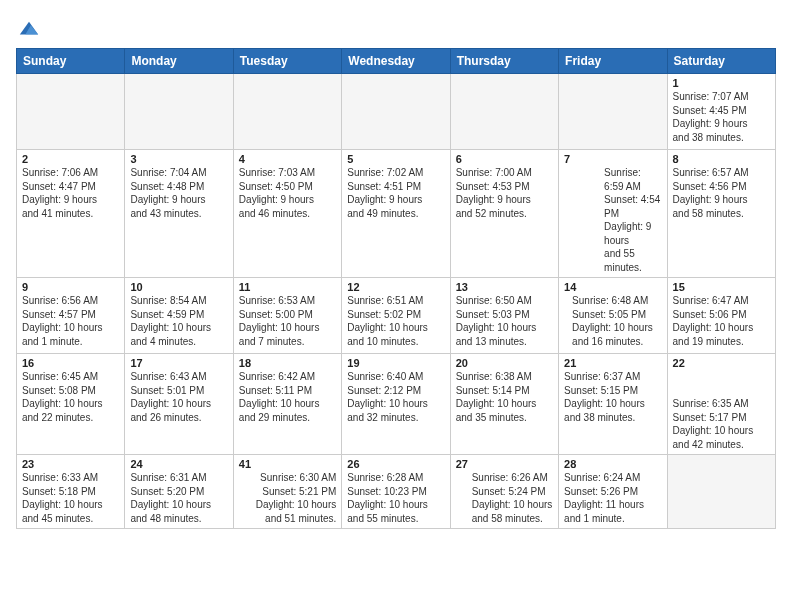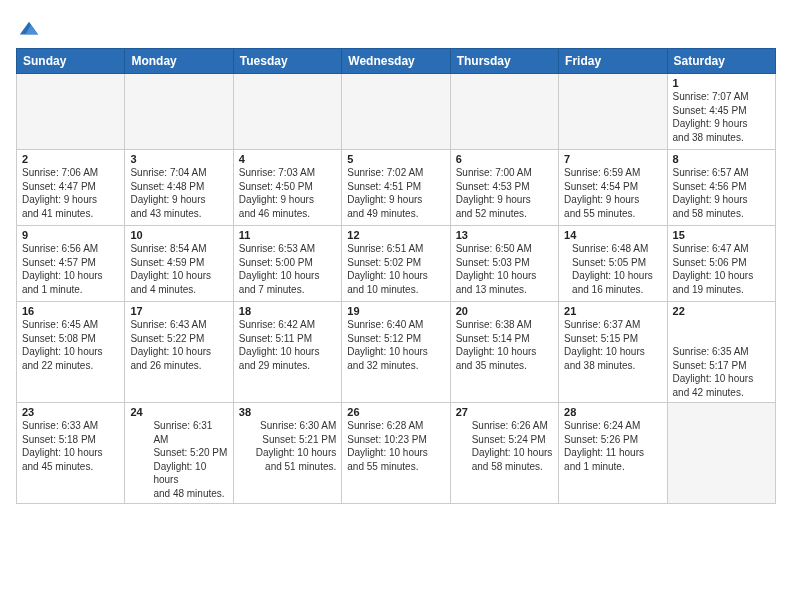--- a/index.html
+++ b/index.html
@@ -176,21 +176,21 @@
           </td>
           <td>
             <span class="day-num">6</span>
             <div class="day-info" style="white-space: pre-line;">Sunrise: 7:00 AM
 Sunset: 4:53 PM
 Daylight: 9 hours
 and 52 minutes.</div>
           </td>
           <td>
             <span class="day-num">7</span>
-            <div class="day-info" style="white-space: pre-line;">Sunrise: 6:59 AM
+            <div class="day-info" style="white-space: pre-line; margin-left: 40px;">Sunrise: 6:59 AM
 Sunset: 4:54 PM
 Daylight: 9 hours
 and 55 minutes.</div>
           </td>
           <td>
             <span class="day-num">8</span>
             <div class="day-info" style="white-space: pre-line;">Sunrise: 6:57 AM
 Sunset: 4:56 PM
 Daylight: 9 hours
 and 58 minutes.</div>
@@ -251,35 +251,35 @@
           <td>
             <span class="day-num">16</span>
             <div class="day-info" style="white-space: pre-line;">Sunrise: 6:45 AM
 Sunset: 5:08 PM
 Daylight: 10 hours
 and 22 minutes.</div>
           </td>
           <td>
             <span class="day-num">17</span>
             <div class="day-info" style="white-space: pre-line;">Sunrise: 6:43 AM
-Sunset: 5:22 PM
+Sunset: 5:01 PM
 Daylight: 10 hours
 and 26 minutes.</div>
           </td>
           <td>
             <span class="day-num">18</span>
             <div class="day-info" style="white-space: pre-line;">Sunrise: 6:42 AM
 Sunset: 5:11 PM
 Daylight: 10 hours
 and 29 minutes.</div>
           </td>
           <td>
             <span class="day-num">19</span>
             <div class="day-info" style="white-space: pre-line;">Sunrise: 6:40 AM
-Sunset: 5:12 PM
+Sunset: 2:12 PM
 Daylight: 10 hours
 and 32 minutes.</div>
           </td>
           <td>
             <span class="day-num">20</span>
             <div class="day-info" style="white-space: pre-line;">Sunrise: 6:38 AM
 Sunset: 5:14 PM
 Daylight: 10 hours
 and 35 minutes.</div>
           </td>
@@ -301,27 +301,27 @@
         <tr class="last-row">
           <td>
             <span class="day-num">23</span>
             <div class="day-info" style="white-space: pre-line;">Sunrise: 6:33 AM
 Sunset: 5:18 PM
 Daylight: 10 hours
 and 45 minutes.</div>
           </td>
           <td>
             <span class="day-num">24</span>
-            <div class="day-info" style="white-space: pre-line; margin-left: 23px;">Sunrise: 6:31 AM
+            <div class="day-info" style="white-space: pre-line;">Sunrise: 6:31 AM
 Sunset: 5:20 PM
 Daylight: 10 hours
 and 48 minutes.</div>
           </td>
           <td>
-            <span class="day-num">38</span>
+            <span class="day-num">41</span>
             <div class="day-info" style="white-space: pre-line; text-align: right;">Sunrise: 6:30 AM
 Sunset: 5:21 PM
 Daylight: 10 hours
 and 51 minutes.</div>
           </td>
           <td>
             <span class="day-num">26</span>
             <div class="day-info" style="white-space: pre-line;">Sunrise: 6:28 AM
 Sunset: 10:23 PM
 Daylight: 10 hours

